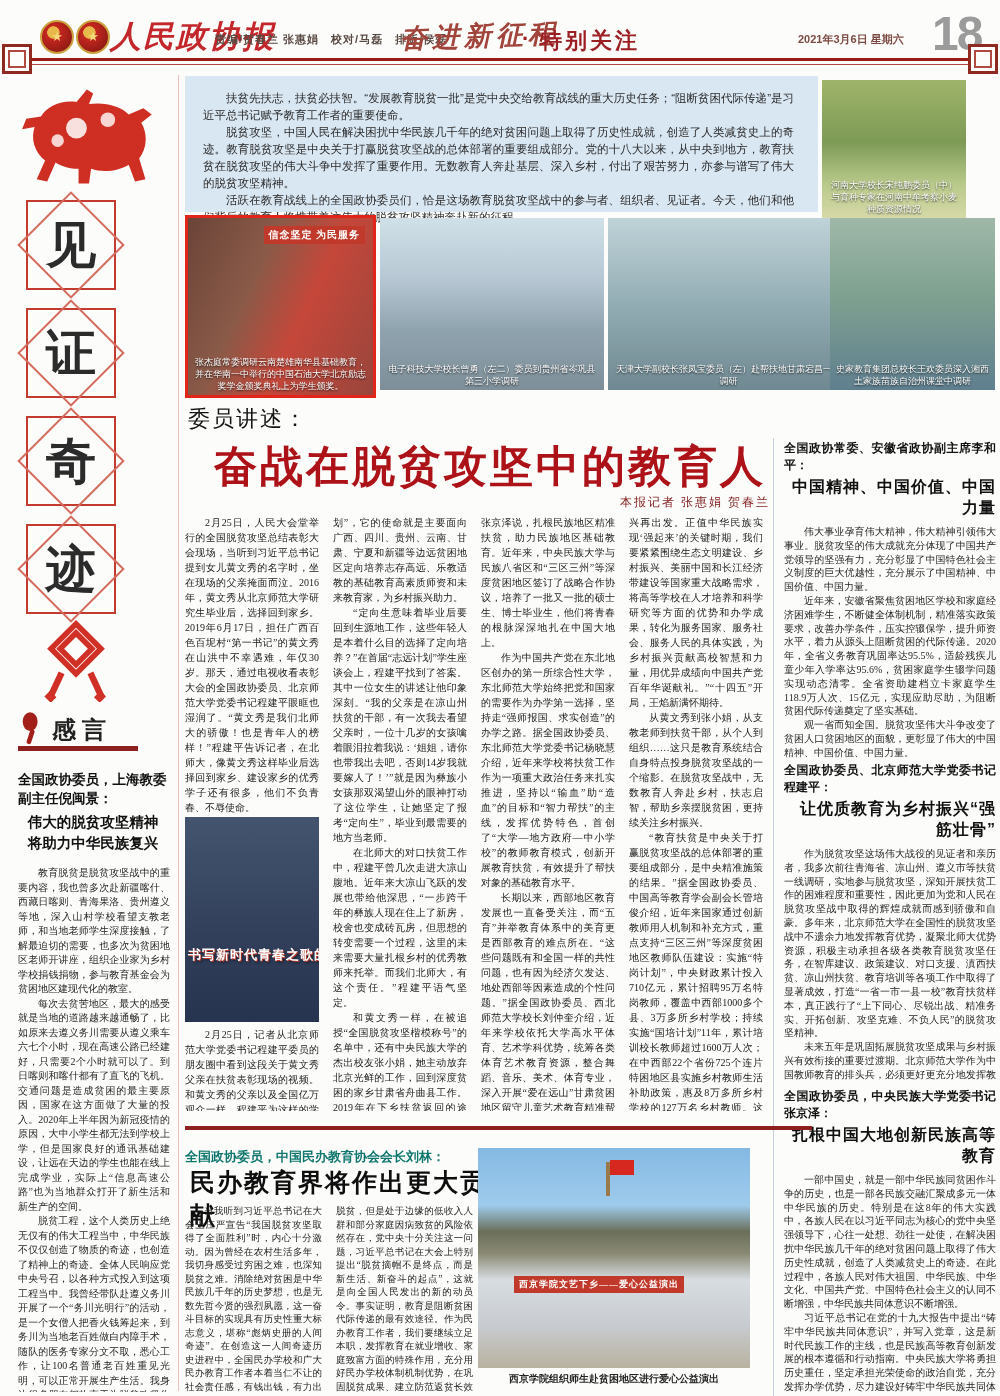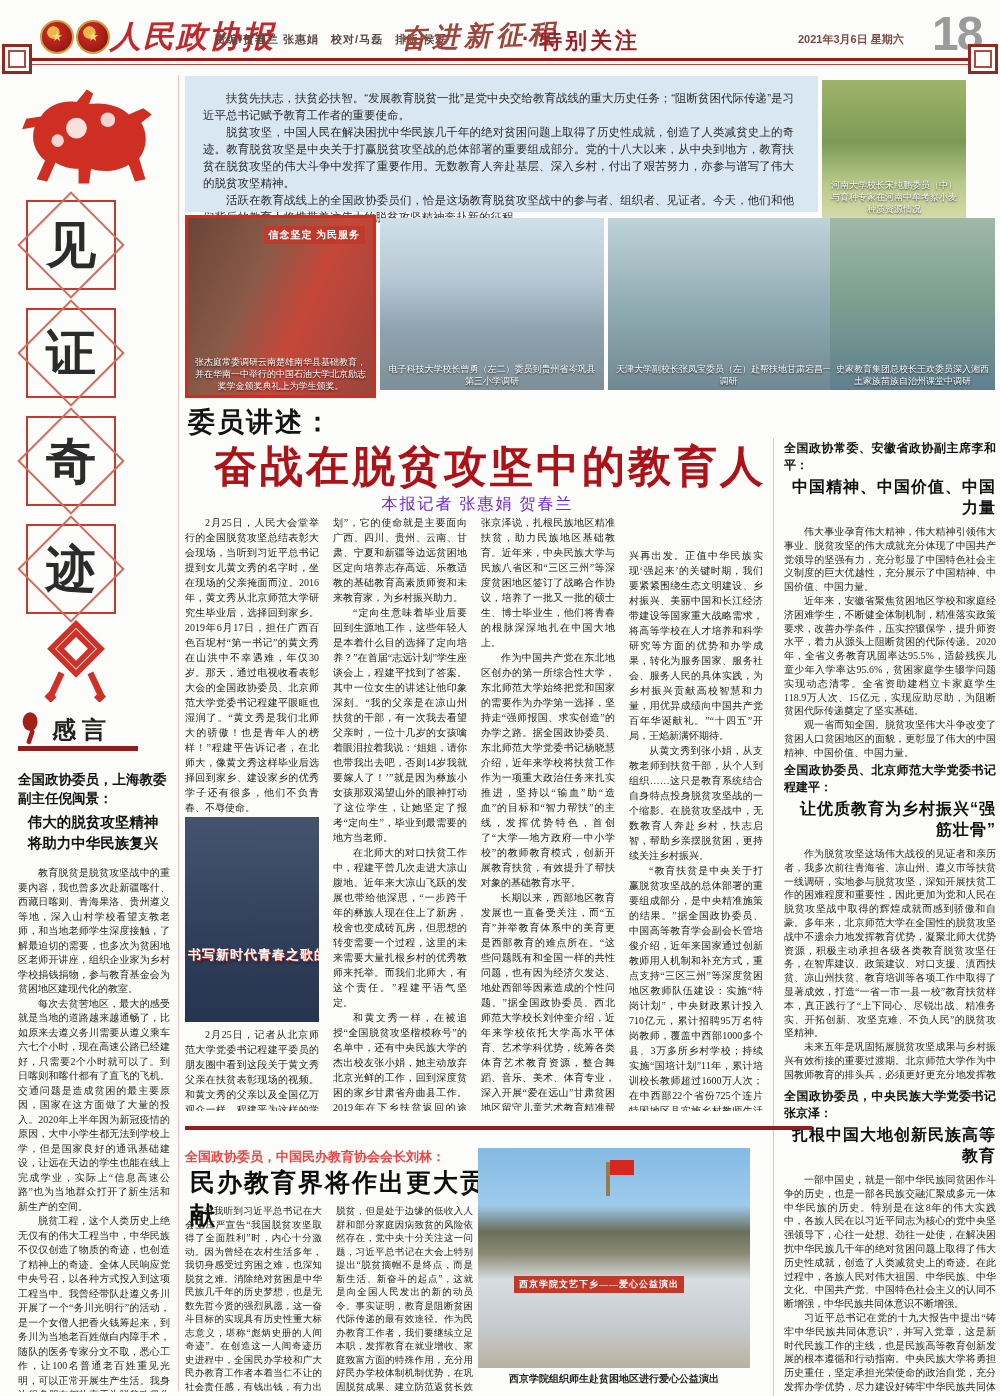--- a/index.html
+++ b/index.html
@@ -36,42 +36,42 @@
   .edbox{background:#d9e7f3;padding:14px 24px 8px 18px;}
   .edbox p{font-family:"Liberation Sans","DejaVu Sans",sans-serif;font-size:11.5px;line-height:17px;color:#2b2b2b;}
   .edsign{text-align:right;font-size:12px;color:#222;margin-top:4px;font-weight:bold;}
   
   .ph{position:absolute;overflow:hidden;}
   .pcap{position:absolute;left:6px;right:6px;bottom:3px;color:#fff;font-size:9px;line-height:12px;
         text-align:center;text-shadow:0 1px 2px rgba(0,0,0,.85);}
   .banner{position:absolute;background:#c0392b;color:#fff;font-size:10px;font-weight:bold;
           padding:2px 5px;letter-spacing:1px;}
   
-  .kicker{font-size:27px;font-weight:bold;color:#141414;letter-spacing:2px;font-family:"Liberation Sans","DejaVu Sans",sans-serif;}
+  .kicker{font-size:22px;font-weight:normal;color:#141414;letter-spacing:2px;font-family:"Liberation Sans","DejaVu Sans",sans-serif;}
   .bigtitle{font-size:43px;font-weight:800;color:#ad1218;letter-spacing:3px;
             font-family:"Liberation Sans","DejaVu Sans",sans-serif;white-space:nowrap;}
-  .byline{font-size:16px;color:#6d28d9;text-align:center;letter-spacing:2px;}
+  .byline{font-size:12px;color:#7f1d1d;text-align:right;letter-spacing:2px;}
   
   .mcol{position:absolute;top:515px;width:134px;height:596px;overflow:hidden;}
   .mcol p, .mtext p{font-size:10px;line-height:15px;}
   .mtext{overflow:hidden;}
   .vidph{position:relative;width:146px;height:205px;margin:4px 0 5px -2px;
          background:linear-gradient(180deg,#44546e 0%,#32405c 55%,#263450 100%);}
   .vidph .ovl{position:absolute;left:5px;bottom:58px;color:#fff;font-size:13px;font-weight:800;
               font-family:"Liberation Sans","DejaVu Sans",sans-serif;
               text-shadow:1px 1px 0 #c0392b,2px 2px 3px rgba(0,0,0,.6);letter-spacing:1px;}
   .vidcap{font-size:10px;line-height:14.5px;color:#222;}
   
   .r-art{position:absolute;left:784px;width:212px;overflow:hidden;}
   .r-head{font-size:12px;font-weight:bold;line-height:17px;color:#111;font-family:"Liberation Sans","DejaVu Sans",sans-serif;}
   .r-title{font-size:16px;font-weight:bold;text-align:right;margin:3px 0 6px 0;color:#111;
            font-family:"Liberation Sans","DejaVu Sans",sans-serif;letter-spacing:1px;}
   .r-body p{font-size:10px;line-height:13.8px;color:#262626;}
   
-  .b-head{font-size:13px;font-weight:bold;color:#ef4444;font-family:"Liberation Sans","DejaVu Sans",sans-serif;}
+  .b-head{font-size:13px;font-weight:bold;color:#0f766e;font-family:"Liberation Sans","DejaVu Sans",sans-serif;}
   .b-title{font-size:25px;font-weight:700;color:#0e0e0e;letter-spacing:2px;}
   .b-col{position:absolute;top:1205px;width:137px;height:188px;overflow:hidden;}
   .b-col p{font-size:9.5px;line-height:13.5px;color:#222;}
   .vline{width:1px;background:#c3cfdb;}
   .pinkline{width:1px;background:#eac3bc;}
 </style>
 </head>
 <body>
 
 <div class="page">
@@ -199,21 +199,21 @@
     <p class="ind">和黄文秀一样，在被追授“全国脱贫攻坚楷模称号”的名单中，还有中央民族大学的杰出校友张小娟，她主动放弃北京光鲜的工作，回到深度贫困的家乡甘肃省舟曲县工作。2019年在下乡扶贫返回的途中，因车辆坠河不幸殉职，她如花的生命永远定格在扶贫路上。</p>
 
   </div>
   <div class="mcol jt" style="left:481px;">
     <p class="ind" style="text-indent:0;">张京泽说，扎根民族地区精准扶贫，助力民族地区基础教育。近年来，中央民族大学与民族八省区和“三区三州”等深度贫困地区签订了战略合作协议，培养了一批又一批的硕士生、博士毕业生，他们将青春的根脉深深地扎在中国大地上。</p>
     <p class="ind">作为中国共产党在东北地区创办的第一所综合性大学，东北师范大学始终把党和国家的需要作为办学第一选择，坚持走“强师报国、求实创造”的办学之路。据全国政协委员、东北师范大学党委书记杨晓慧介绍，近年来学校将扶贫工作作为一项重大政治任务来扎实推进，坚持以“输血”助“造血”的目标和“智力帮扶”的主线，发挥优势特色，首创了“大学—地方政府—中小学校”的教师教育模式，创新开展教育扶贫，有效提升了帮扶对象的基础教育水平。</p>
     <p class="ind">长期以来，西部地区教育发展也一直备受关注，而“五育”并举教育体系中的美育更是西部教育的难点所在。“这些问题既有和全国一样的共性问题，也有因为经济欠发达、地处西部等因素造成的个性问题。”据全国政协委员、西北师范大学校长刘仲奎介绍，近年来学校依托大学高水平体育、艺术学科优势，统筹各类体育艺术教育资源，整合舞蹈、音乐、美术、体育专业，深入开展“爱在远山”甘肃贫困地区留守儿童艺术教育精准帮扶活动，形成了独具特色的体育浸润行动帮扶模式，激发了学生对艺术的向往和对美的欣赏和幸福的感受力。</p>
 
   </div>
   <div class="mcol jt" style="left:629px;">
-    <p class="ind" style="text-indent:0;margin-top:33px;">兴再出发。正值中华民族实现‘强起来’的关键时期，我们要紧紧围绕生态文明建设、乡村振兴、美丽中国和长江经济带建设等国家重大战略需求，将高等学校在人才培养和科学研究等方面的优势和办学成果，转化为服务国家、服务社会、服务人民的具体实践，为乡村振兴贡献高校智慧和力量，用优异成绩向中国共产党百年华诞献礼。”“十四五”开局，王焰新满怀期待。</p>
+    <p class="ind" style="text-indent:0;">兴再出发。正值中华民族实现‘强起来’的关键时期，我们要紧紧围绕生态文明建设、乡村振兴、美丽中国和长江经济带建设等国家重大战略需求，将高等学校在人才培养和科学研究等方面的优势和办学成果，转化为服务国家、服务社会、服务人民的具体实践，为乡村振兴贡献高校智慧和力量，用优异成绩向中国共产党百年华诞献礼。”“十四五”开局，王焰新满怀期待。</p>
     <p class="ind">从黄文秀到张小娟，从支教老师到扶贫干部，从个人到组织……这只是教育系统结合自身特点投身脱贫攻坚战的一个缩影。在脱贫攻坚战中，无数教育人奔赴乡村，扶志启智，帮助乡亲摆脱贫困，更持续关注乡村振兴。</p>
     <p class="ind">“教育扶贫是中央关于打赢脱贫攻坚战的总体部署的重要组成部分，是中央精准施策的结果。”据全国政协委员、中国高等教育学会副会长管培俊介绍，近年来国家通过创新教师用人机制和补充方式，重点支持“三区三州”等深度贫困地区教师队伍建设：实施“特岗计划”，中央财政累计投入710亿元，累计招聘95万名特岗教师，覆盖中西部1000多个县、3万多所乡村学校；持续实施“国培计划”11年，累计培训校长教师超过1600万人次；在中西部22个省份725个连片特困地区县实施乡村教师生活补助政策，惠及8万多所乡村学校的127万名乡村教师。这些政策组合拳让乡村教师“下得去、留得住、教得好”，为阻断贫困代际传递提供了坚实的师资保障。</p>
 
   </div>
 
   <div class="r-art jt" style="top:440px;height:318px;">
     <div class="r-head">全国政协常委、安徽省政协副主席李和平：</div>
     <div class="r-title">中国精神、中国价值、中国力量</div>
     <div class="r-body jt">
       <p class="ind">伟大事业孕育伟大精神，伟大精神引领伟大事业。脱贫攻坚的伟大成就充分体现了中国共产党领导的坚强有力，充分彰显了中国特色社会主义制度的巨大优越性，充分展示了中国精神、中国价值、中国力量。</p>

